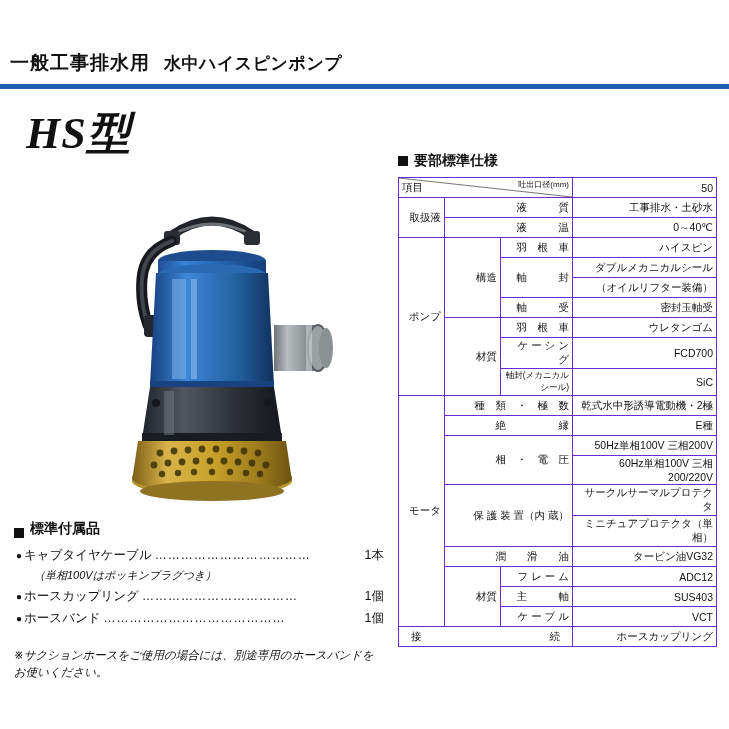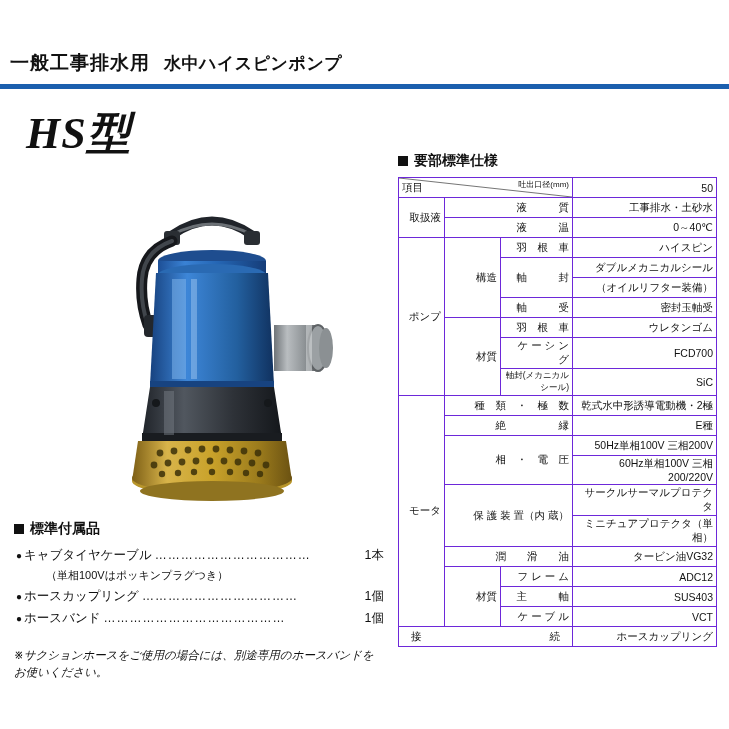--- a/index.html
+++ b/index.html
@@ -37,32 +37,32 @@
     font-style:italic;
   }
 
   
   .pump-wrap{position:absolute;left:60px;top:175px;width:300px;height:345px;}
   .pump-svg{display:block;}
 
   
   .acc{position:absolute;left:14px;top:520px;width:370px;}
   .acc-title{
-    font-size:14px;font-weight:bold;display:flex;align-items:center;gap:6px;
+    font-size:14px;font-weight:bold;display:flex;align-items:flex-end;gap:6px;
     margin-bottom:9px;
   }
   .sq{width:10px;height:10px;background:#111;display:inline-block;}
   .acc-row{
     font-size:12.5px;display:flex;align-items:baseline;
     margin:0 0 4px 2px;white-space:nowrap;
   }
   .acc-bullet{font-size:10px;margin-right:2px;}
   .dots{flex:1;overflow:hidden;white-space:nowrap;color:#111;letter-spacing:1px;
     margin:0 3px;font-size:12px;}
-  .acc-note{font-size:11px;margin:3px 0 0 32px;color:#111;}
+  .acc-note{font-size:11px;margin:3px 0 0 20px;color:#111;font-style:italic;}
   .acc-foot{font-size:11.5px;line-height:1.5;margin-top:20px;font-style:italic;}
 
   
   .spec{position:absolute;left:398px;top:152px;width:318px;}
   .spec-title{
     font-size:14px;font-weight:bold;display:flex;align-items:center;gap:6px;
     margin-bottom:7px;
   }
   table.spec-tbl{
     border-collapse:collapse;width:318px;

